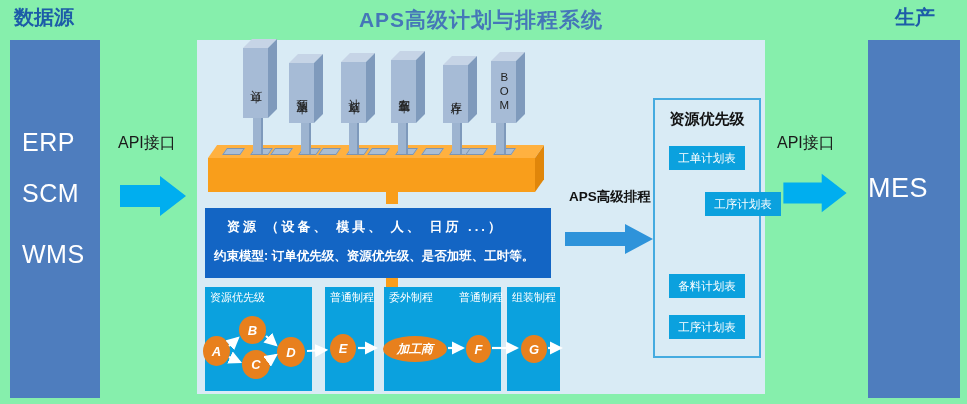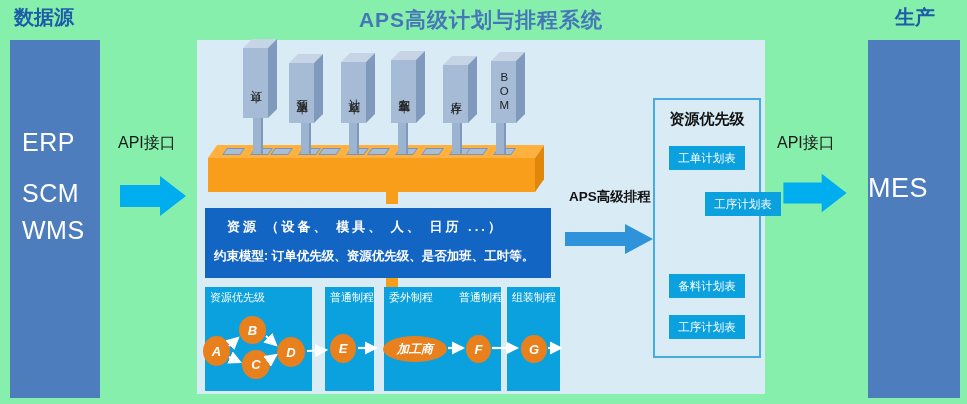--- a/index.html
+++ b/index.html
@@ -76,21 +76,21 @@
 
 <div class="stage">
 
   <div class="hdr" style="left:14px;top:4px;">数据源</div>
   <div class="main-title">APS高级计划与排程系统</div>
   <div class="hdr" style="left:895px;top:4px;">生产</div>
 
   <div class="col" style="left:10px;width:90px;">
     <div class="col-sys" style="top:88px;">ERP</div>
     <div class="col-sys" style="top:139px;">SCM</div>
-    <div class="col-sys" style="top:176px;">WMS</div>
+    <div class="col-sys" style="top:200px;">WMS</div>
   </div>
 
   <div class="api-label" style="left:118px;top:133px;">API接口</div>
   <svg class="arrow-svg" style="left:120px;top:172px;" width="66" height="48" viewBox="0 0 66 48">
     <polygon points="0,13 40,13 40,4 66,24 40,44 40,35 0,35" fill="#00AEEF"></polygon>
   </svg>
 
   <div class="panel"></div>
 
   <div class="plat-top">

